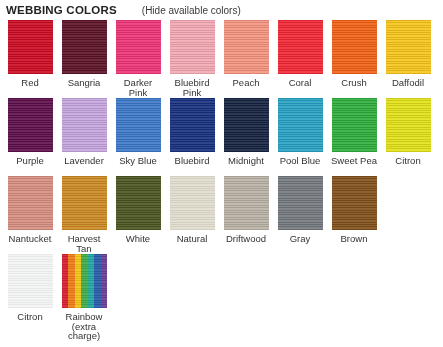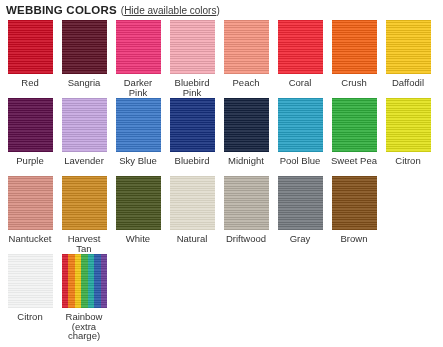--- a/index.html
+++ b/index.html
@@ -22,37 +22,36 @@
     background: #ffffff;
   }
 
   
   .header {
     position: absolute;
     left: 6px;
     top: 4px;
     display: flex;
     align-items: baseline;
-    gap: 4px;
+    gap: 25px;
     white-space: nowrap;
   }
   .header-title {
     font-size: 11.5px;
     font-weight: bold;
     letter-spacing: 0.2px;
     color: #222222;
   }
   .header-toggle {
     font-size: 10px;
     color: #3a3a3a;
     cursor: pointer;
   }
   .header-toggle .paren { text-decoration: none; }
   .header-toggle .link {
-    text-decoration: underline;
     text-underline-offset: 1px;
   }
 
   
   .grid {
     position: absolute;
     left: 0;
     top: 20px;
     width: 443px;
   }

